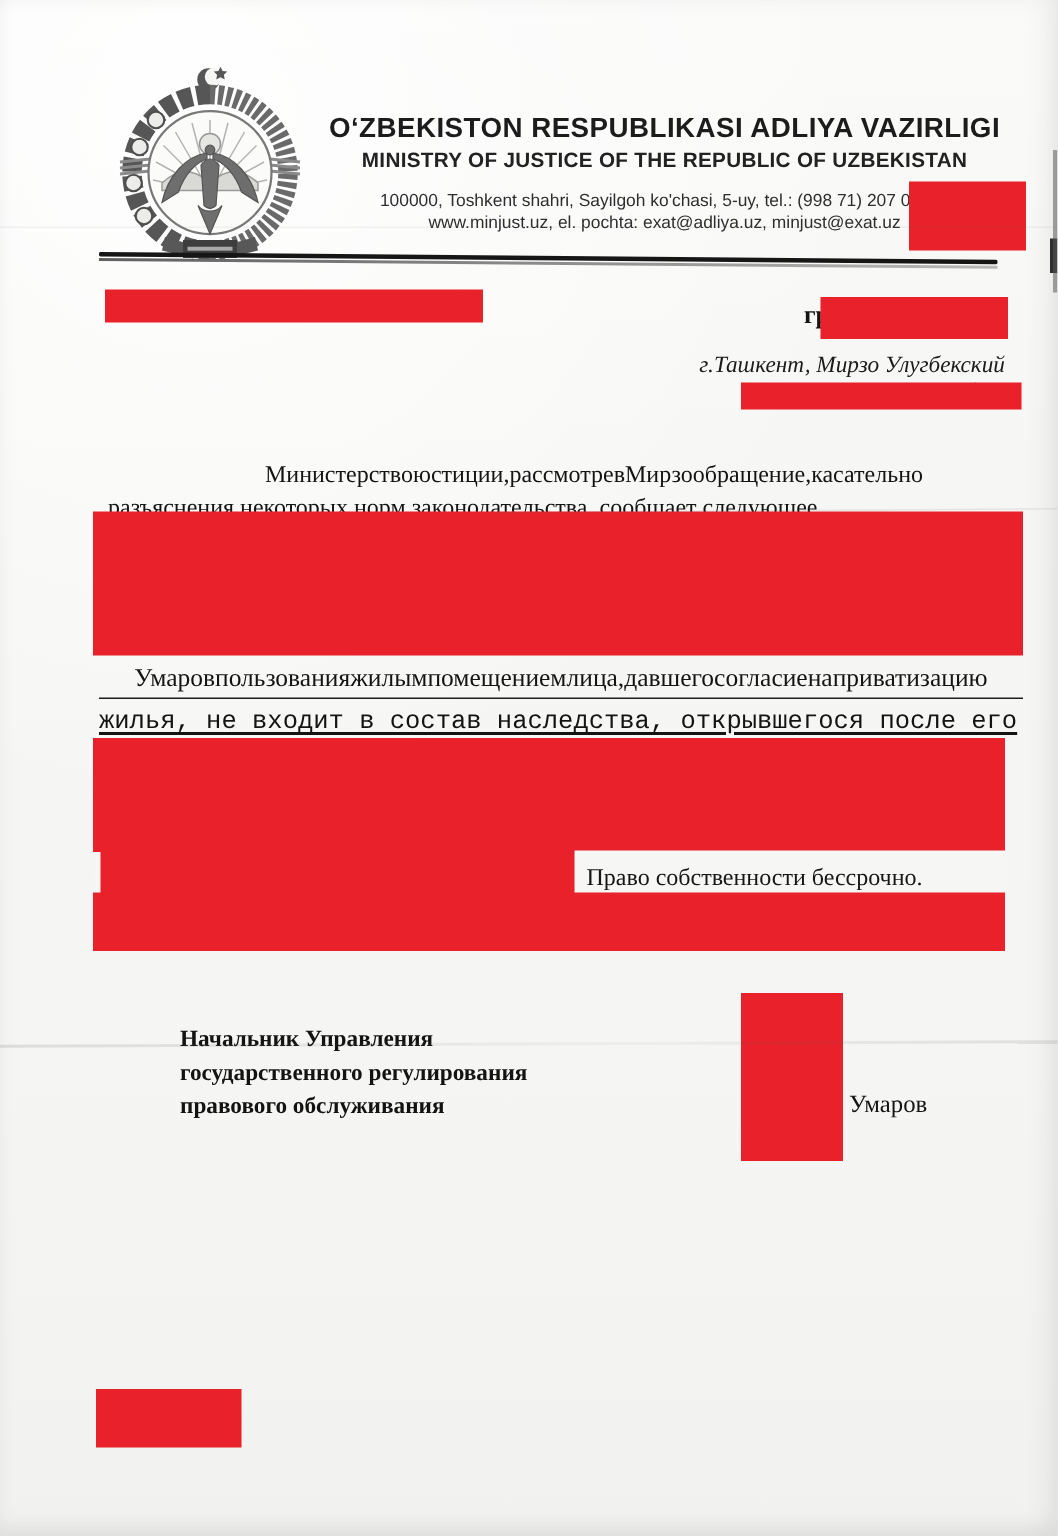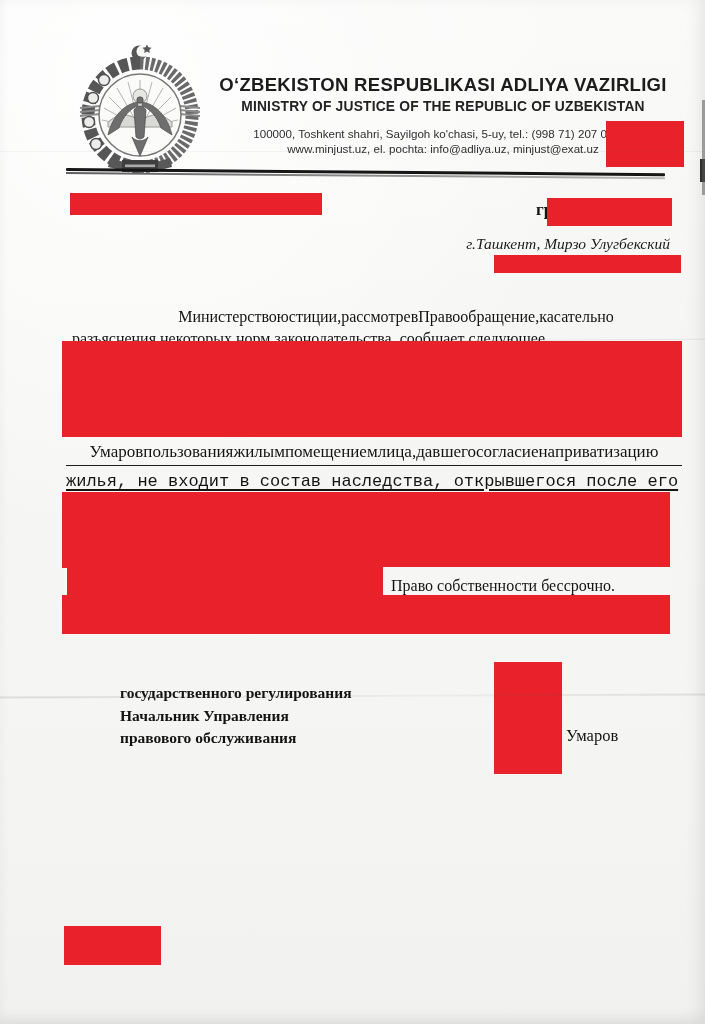--- a/index.html
+++ b/index.html
@@ -112,21 +112,21 @@
     <polygon points="44,118 58,122 58,131 42,127" fill="#585858"></polygon>
     <polygon points="104,118 90,122 90,131 106,127" fill="#585858"></polygon>
     <rect x="56" y="120" width="36" height="12" fill="#3e3e3e"></rect>
     <rect x="59" y="124.5" width="30" height="2.6" fill="#cfcfcc" opacity="0.75"></rect>
   </svg>
 
   <div class="abs hdr-text">
     <div class="title-uz">O‘ZBEKISTON RESPUBLIKASI ADLIYA VAZIRLIGI</div>
     <div class="title-en">MINISTRY OF JUSTICE OF THE REPUBLIC OF UZBEKISTAN</div>
     <div class="addr">100000, Toshkent shahri, Sayilgoh ko'chasi, 5-uy, tel.: (998 71) 207 04 43,</div>
-    <div class="addr" style="margin-top:0;">www.minjust.uz, el. pochta: info@adliya.uz, minjust@exat.uz</div>
+    <div class="addr" style="margin-top:0;">www.minjust.uz, el. pochta: exat@adliya.uz, minjust@exat.uz</div>
   </div>
 
   <div class="abs red" style="left:606px;top:121px;width:78px;height:46px;"></div>
   <div class="abs rule-wrap">
     <div class="rule-a"></div>
     <div class="rule-b"></div>
   </div>
   <div class="abs edge-mark"></div>
   <div class="abs edge-line"></div>
 
@@ -134,21 +134,21 @@
   <div class="abs gr">гр.</div>
   <div class="abs red" style="left:547px;top:198px;width:125px;height:28px;"></div>
   <div class="abs loc">г.Ташкент, Мирзо Улугбекский район,</div>
   <div class="abs red" style="left:494px;top:255px;width:187px;height:18px;"></div>
 
   <div class="abs p1">
     <div class="jline">
         <span>Министерство</span>
         <span>юстиции,</span>
         <span>рассмотрев</span>
-        <span>Право</span>
+        <span>Мирзо</span>
         <span>обращение,</span>
         <span>касательно</span>
       </div>
     <div>разъяснения некоторых норм законодательства, сообщает следующее</div>
   </div>
 
   <div class="abs red" style="left:62px;top:341px;width:620px;height:96px;"></div>
 
   <div class="abs p2">
     <div class="jline">
@@ -165,22 +165,22 @@
     <span class="uline">жилья, не входит в состав наследства, открывшегося после его смерти.</span>
   </div>
 
   <div class="abs red" style="left:62px;top:492px;width:608px;height:142px;"></div>
   <div class="abs notch-left"></div>
   <div class="abs note-strip">
     <span>Право собственности бессрочно.</span>
   </div>
 
   <div class="abs sig">
+    <div>Начальник Управления</div>
     <div>государственного регулирования</div>
-    <div>Начальник Управления</div>
     <div>правового обслуживания</div>
   </div>
   <div class="abs red" style="left:494px;top:662px;width:68px;height:112px;"></div>
   <div class="abs sig-name">Умаров</div>
 
   <div class="abs red" style="left:64px;top:926px;width:97px;height:39px;"></div>
 
   <div class="abs crease1"></div>
   <div class="abs crease2"></div>
   <div class="abs crease3"></div>

